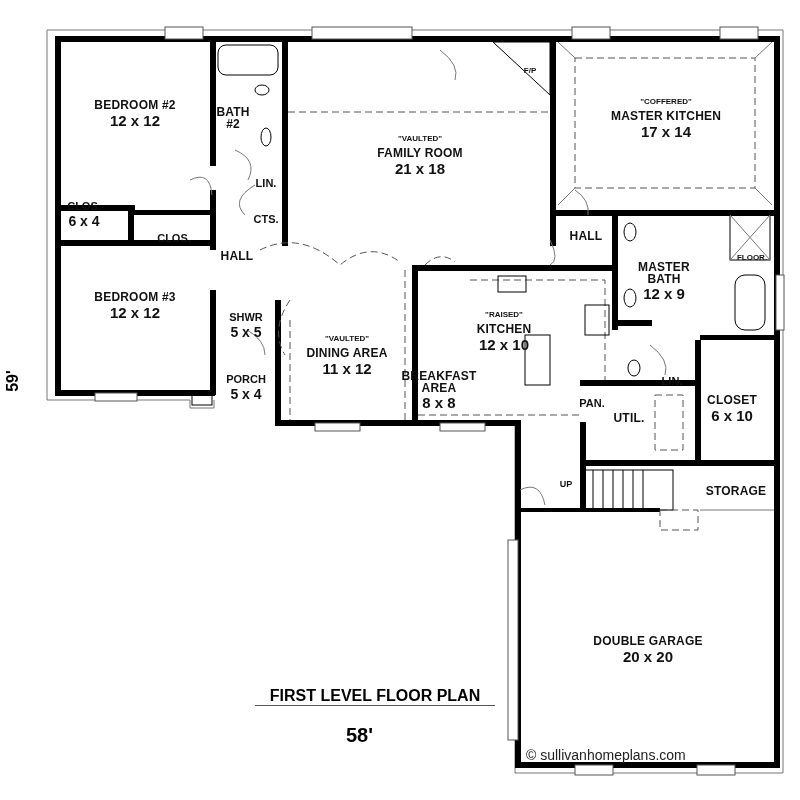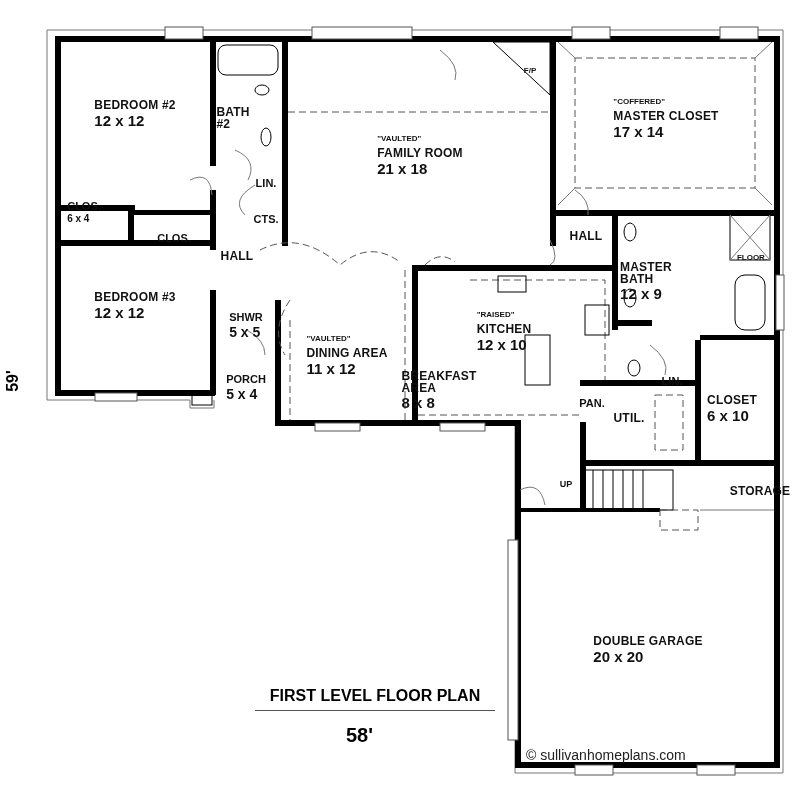--- a/index.html
+++ b/index.html
@@ -3,26 +3,26 @@
 <meta charset="utf-8">
 <style>
   html, body { margin: 0; padding: 0; background: #ffffff; }
   body { width: 800px; height: 800px; position: relative; overflow: hidden; font-family: "Liberation Sans", sans-serif; }
   svg { position: absolute; left: 0; top: 0; }
   .wall { fill: #000; }
   .thin { fill: none; stroke: #000; stroke-width: 1; }
   .grey { fill: none; stroke: #777; stroke-width: 1; }
   .dash { fill: none; stroke: #555; stroke-width: 1; stroke-dasharray: 7 4; }
   .win { fill: #fff; stroke: #555; stroke-width: 1; }
-  .lbl { position: absolute; font-weight: bold; color: #111; line-height: 1; white-space: nowrap; transform: translateX(-50%); }
+  .lbl { position: absolute; text-align: center; font-weight: bold; color: #111; line-height: 1; white-space: nowrap; transform: translateX(-50%); }
   .nm { font-size: 12px; letter-spacing: 0.2px; }
   .dim { font-size: 15px; display: block; margin-top: 1px; }
   .note { font-size: 8px; display: block; margin-bottom: 1px; }
   .sm { font-size: 11px; }
-  .title { position: absolute; left: 255px; top: 687px; width: 240px; font-size: 16px; font-weight: bold; text-align: center; border-bottom: 1px solid #555; padding-bottom: 5px; }
+  .title { position: absolute; left: 255px; top: 687px; width: 240px; font-size: 16px; font-weight: bold; text-align: center; border-bottom: 1px solid #555; }
   .w58 { position: absolute; left: 346px; top: 724px; font-size: 20px; font-weight: bold; }
   .h59 { position: absolute; left: 2px; top: 372px; font-size: 16px; font-weight: bold; transform: rotate(-90deg); }
   .copy { position: absolute; left: 526px; top: 747px; font-size: 14px; color: #222; }
 </style>
 </head>
 <body>
 
 <svg width="800" height="800" viewBox="0 0 800 800">
 
   <path class="grey" d="M47 30 H783 V465 M47 30 V400 H190 V408 H214 V400"></path>
@@ -117,21 +117,21 @@
 <div class="lbl" style="left:135px;top:96px">
   <span class="nm">BEDROOM #2</span>
   <span class="dim">12 x 12</span>
 </div>
 <div class="lbl" style="left:233px;top:106px">
   <span class="nm" style="display:block">BATH</span>
   <span class="nm" style="display:block">#2</span>
 </div>
 <div class="lbl" style="left:84px;top:197px">
   <span class="sm">CLOS.</span>
-  <span class="dim" style="font-size:10px">6 x 4</span>
+  <span class="dim" style="font-size:14px">6 x 4</span>
 </div>
 <div class="lbl sm" style="left:174px;top:233px">CLOS.</div>
 <div class="lbl sm" style="left:266px;top:178px">LIN.</div>
 <div class="lbl sm" style="left:266px;top:214px">CTS.</div>
 <div class="lbl nm" style="left:237px;top:250px">HALL</div>
 <div class="lbl" style="left:135px;top:288px">
   <span class="nm">BEDROOM #3</span>
   <span class="dim">12 x 12</span>
 </div>
 <div class="lbl" style="left:246px;top:308px">
@@ -143,25 +143,25 @@
   <span class="dim" style="font-size:14px">5 x 4</span>
 </div>
 <div class="lbl" style="left:420px;top:135px">
   <span class="note">"VAULTED"</span>
   <span class="nm">FAMILY ROOM</span>
   <span class="dim">21 x 18</span>
 </div>
 <div class="lbl" style="left:530px;top:67px;font-size:8px">F/P</div>
 <div class="lbl" style="left:666px;top:98px">
   <span class="note">"COFFERED"</span>
-  <span class="nm">MASTER CLOSET</span>
+  <span class="nm">MASTER KITCHEN</span>
   <span class="dim">17 x 14</span>
 </div>
 <div class="lbl nm" style="left:586px;top:230px">HALL</div>
-<div class="lbl" style="left:646px;top:261px">
+<div class="lbl" style="left:664px;top:261px">
   <span class="nm" style="display:block">MASTER</span>
   <span class="nm" style="display:block">BATH</span>
   <span class="dim">12 x 9</span>
 </div>
 <div class="lbl" style="left:752px;top:254px;font-size:8px">FLOOR.</div>
 <div class="lbl" style="left:347px;top:335px">
   <span class="note">"VAULTED"</span>
   <span class="nm">DINING AREA</span>
   <span class="dim">11 x 12</span>
 </div>
@@ -175,21 +175,21 @@
   <span class="nm" style="display:block">AREA</span>
   <span class="dim">8 x 8</span>
 </div>
 <div class="lbl sm" style="left:592px;top:398px">PAN.</div>
 <div class="lbl nm" style="left:629px;top:412px">UTIL.</div>
 <div class="lbl sm" style="left:672px;top:376px">LIN.</div>
 <div class="lbl" style="left:732px;top:391px">
   <span class="nm">CLOSET</span>
   <span class="dim">6 x 10</span>
 </div>
-<div class="lbl nm" style="left:760px;top:485px">STORAGE</div>
+<div class="lbl nm" style="left:736px;top:485px">STORAGE</div>
 <div class="lbl" style="left:566px;top:480px;font-size:9px">UP</div>
 <div class="lbl" style="left:648px;top:632px">
   <span class="nm">DOUBLE GARAGE</span>
   <span class="dim">20 x 20</span>
 </div>
 
 <div class="title">FIRST LEVEL FLOOR PLAN</div>
 <div class="w58">58'</div>
 <div class="h59">59'</div>
 <div class="copy">© sullivanhomeplans.com</div>

